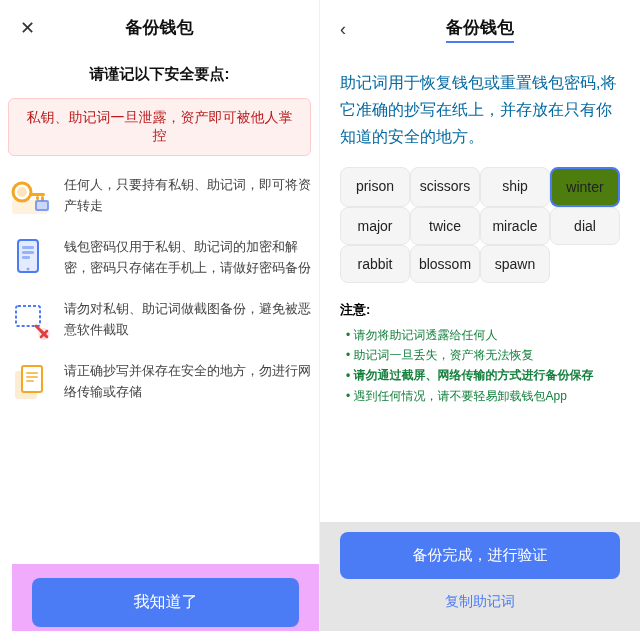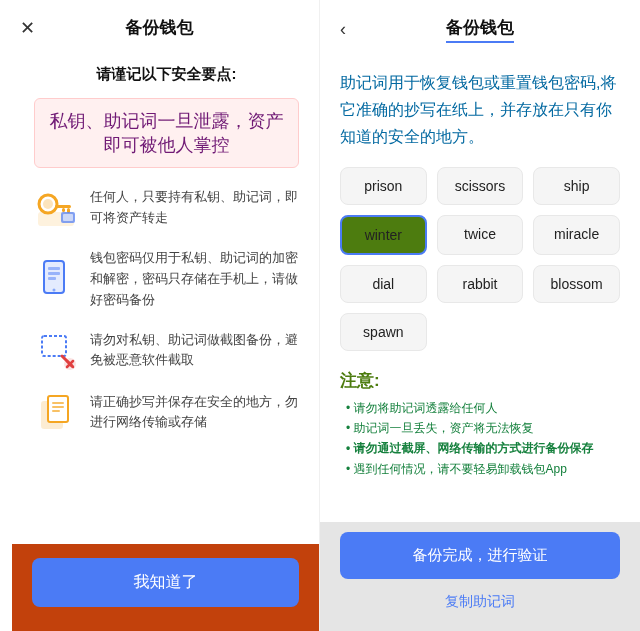--- a/index.html
+++ b/index.html
@@ -42,40 +42,39 @@
 
     .left-header .title {
       font-size: 17px;
       font-weight: 600;
       color: #111;
       font-family: Liberation Mono, monospace;
     }
 
     .left-body {
       flex: 1;
-      padding: 10px 20px 80px;
+      padding: 10px 8px 80px;
       overflow-y: auto;
-      margin-left: 14px;
     }
 
     .safety-title {
       font-size: 15px;
       font-weight: 600;
       color: #111;
       text-align: center;
       margin-bottom: 14px;
     }
 
     .warning-banner {
       background: #fff0f0;
       border: 1px solid #ffcccc;
       border-radius: 6px;
       padding: 10px 14px;
-      font-size: 18px;
-      color: #701a75;
+      font-size: 14px;
+      color: #b91c1c;
       text-align: center;
       margin-bottom: 18px;
     }
 
     .safety-item {
       display: flex;
       align-items: center;
       margin-bottom: 18px;
       gap: 12px;
     }
@@ -95,22 +94,22 @@
       color: #444;
       line-height: 1.6;
       flex: 1;
     }
 
     .left-footer {
       position: absolute;
       bottom: 0;
       left: 12px;
       right: 0;
-      padding: 14px 20px 24px;
-      background: #c2410c;
+      padding: 14px 20px 4px;
+      background: #f0abfc;
     }
 
     .btn-primary {
       width: 100%;
       background: #4B7BF5;
       color: #fff;
       border: none;
       border-radius: 8px;
       padding: 14px;
       font-size: 16px;
@@ -162,22 +161,21 @@
 
     .mnemonic-desc {
       font-size: 16px;
       color: #0369a1;
       line-height: 1.7;
       margin-bottom: 16px;
     }
 
     .word-grid {
       display: grid;
-      grid-template-columns: repeat(3, 1fr);
-      gap: 10px;
+      grid-template-columns: repeat(4, 1fr);
       margin-bottom: 18px;
     }
 
     .word-chip {
       background: #f5f5f5;
       border-radius: 8px;
       padding: 10px 6px;
       text-align: center;
       font-size: 14px;
       color: #222;
@@ -187,23 +185,23 @@
     .word-chip.highlighted {
       border: 2px solid #4B7BF5;
       background: #4d7c0f;
     }
 
     .notice-section {
       margin-bottom: 16px;
     }
 
     .notice-title {
-      font-size: 17px;
+      font-size: 13px;
       font-weight: 600;
-      color: #4d7c0f;
+      color: #000000;
       margin-bottom: 6px;
     }
 
     .notice-item {
       font-size: 12px;
       color: #15803d;
       line-height: 1.7;
       padding-left: 6px;
     }
 
@@ -324,20 +322,21 @@
   </div>
 
   <div class="right-body">
     <div class="mnemonic-desc">助记词用于恢复钱包或重置钱包密码,将它准确的抄写在纸上，并存放在只有你知道的安全的地方。</div>
 
     <div class="word-grid" id="word-grid">
     <div class="word-chip">prison</div>
         <div class="word-chip">scissors</div>
         <div class="word-chip">ship</div>
         <div class="word-chip highlighted">winter</div>
+        <div class="word-chip">major</div>
         <div class="word-chip">twice</div>
         <div class="word-chip">miracle</div>
         <div class="word-chip">dial</div>
         <div class="word-chip">rabbit</div>
         <div class="word-chip">blossom</div>
         <div class="word-chip">spawn</div>
       </div>
 
     <div class="notice-section">
       <div class="notice-title">注意:</div>

